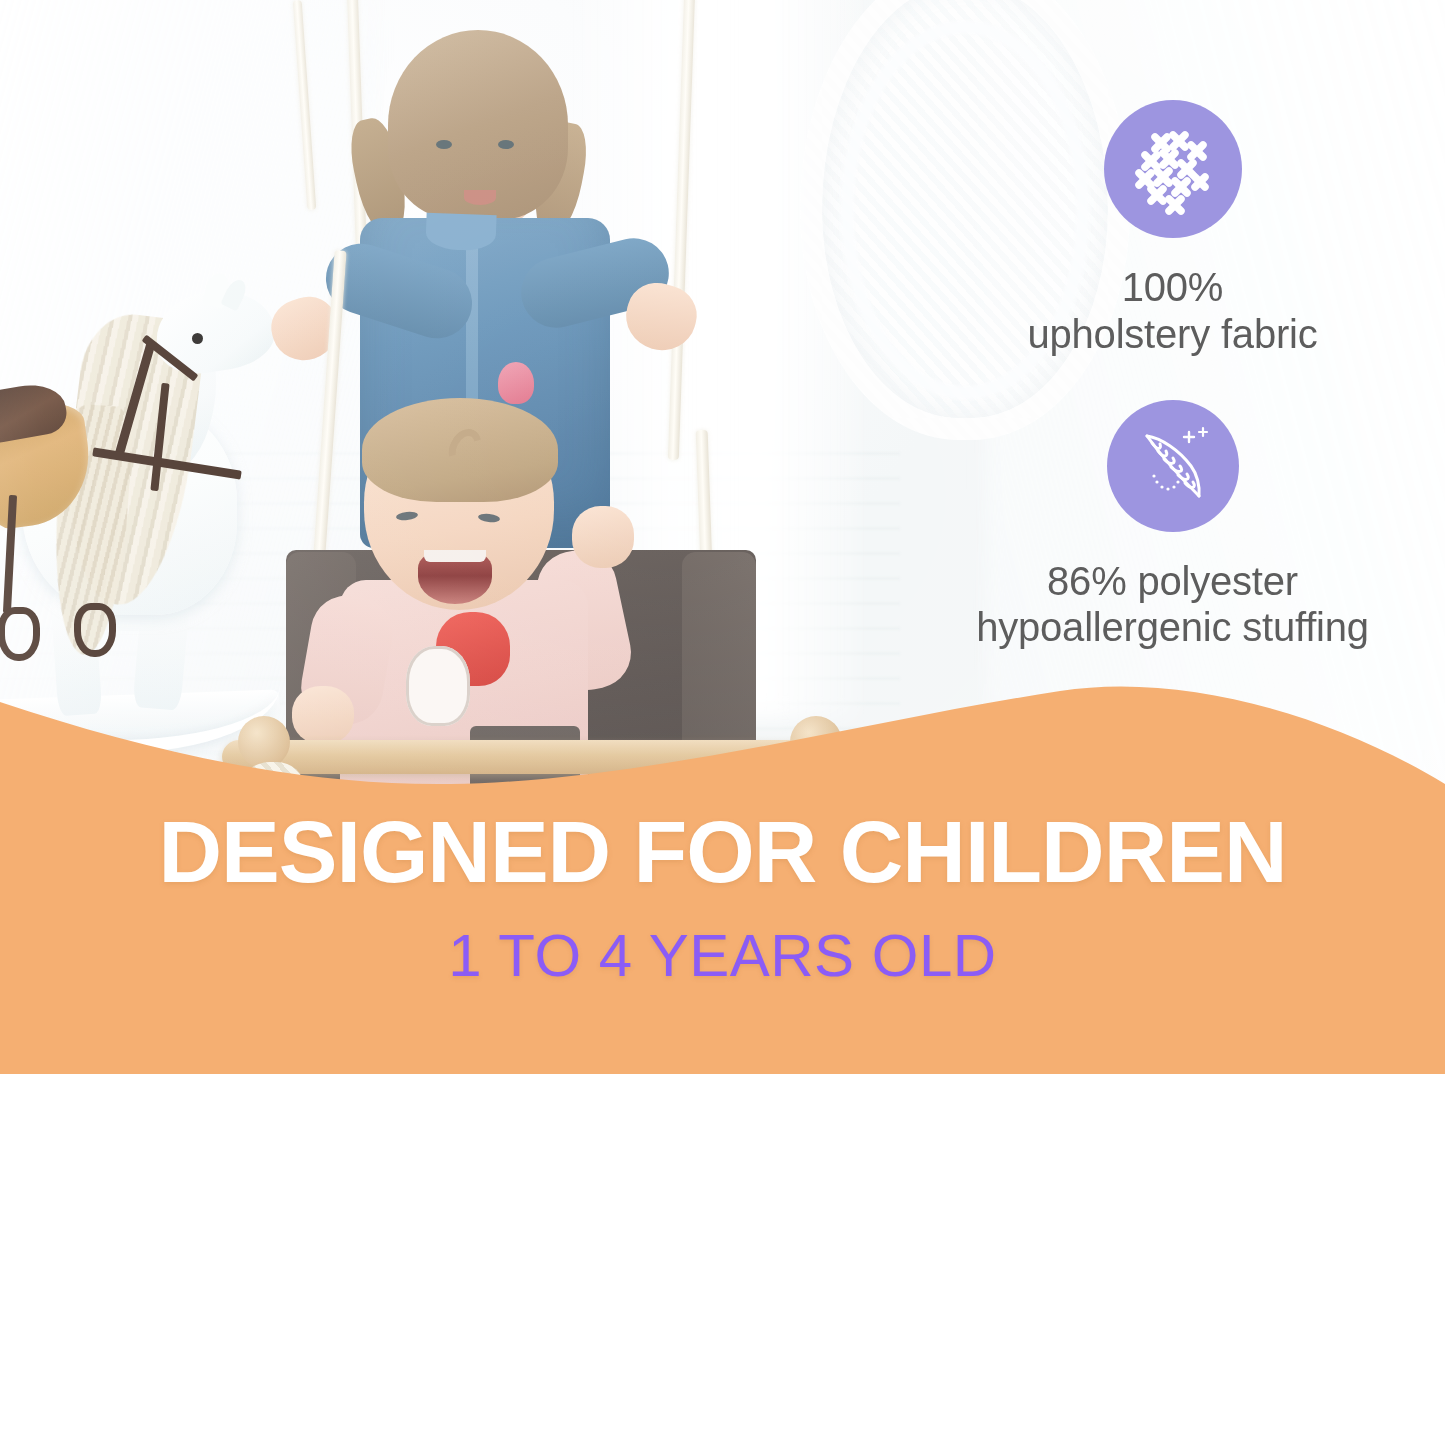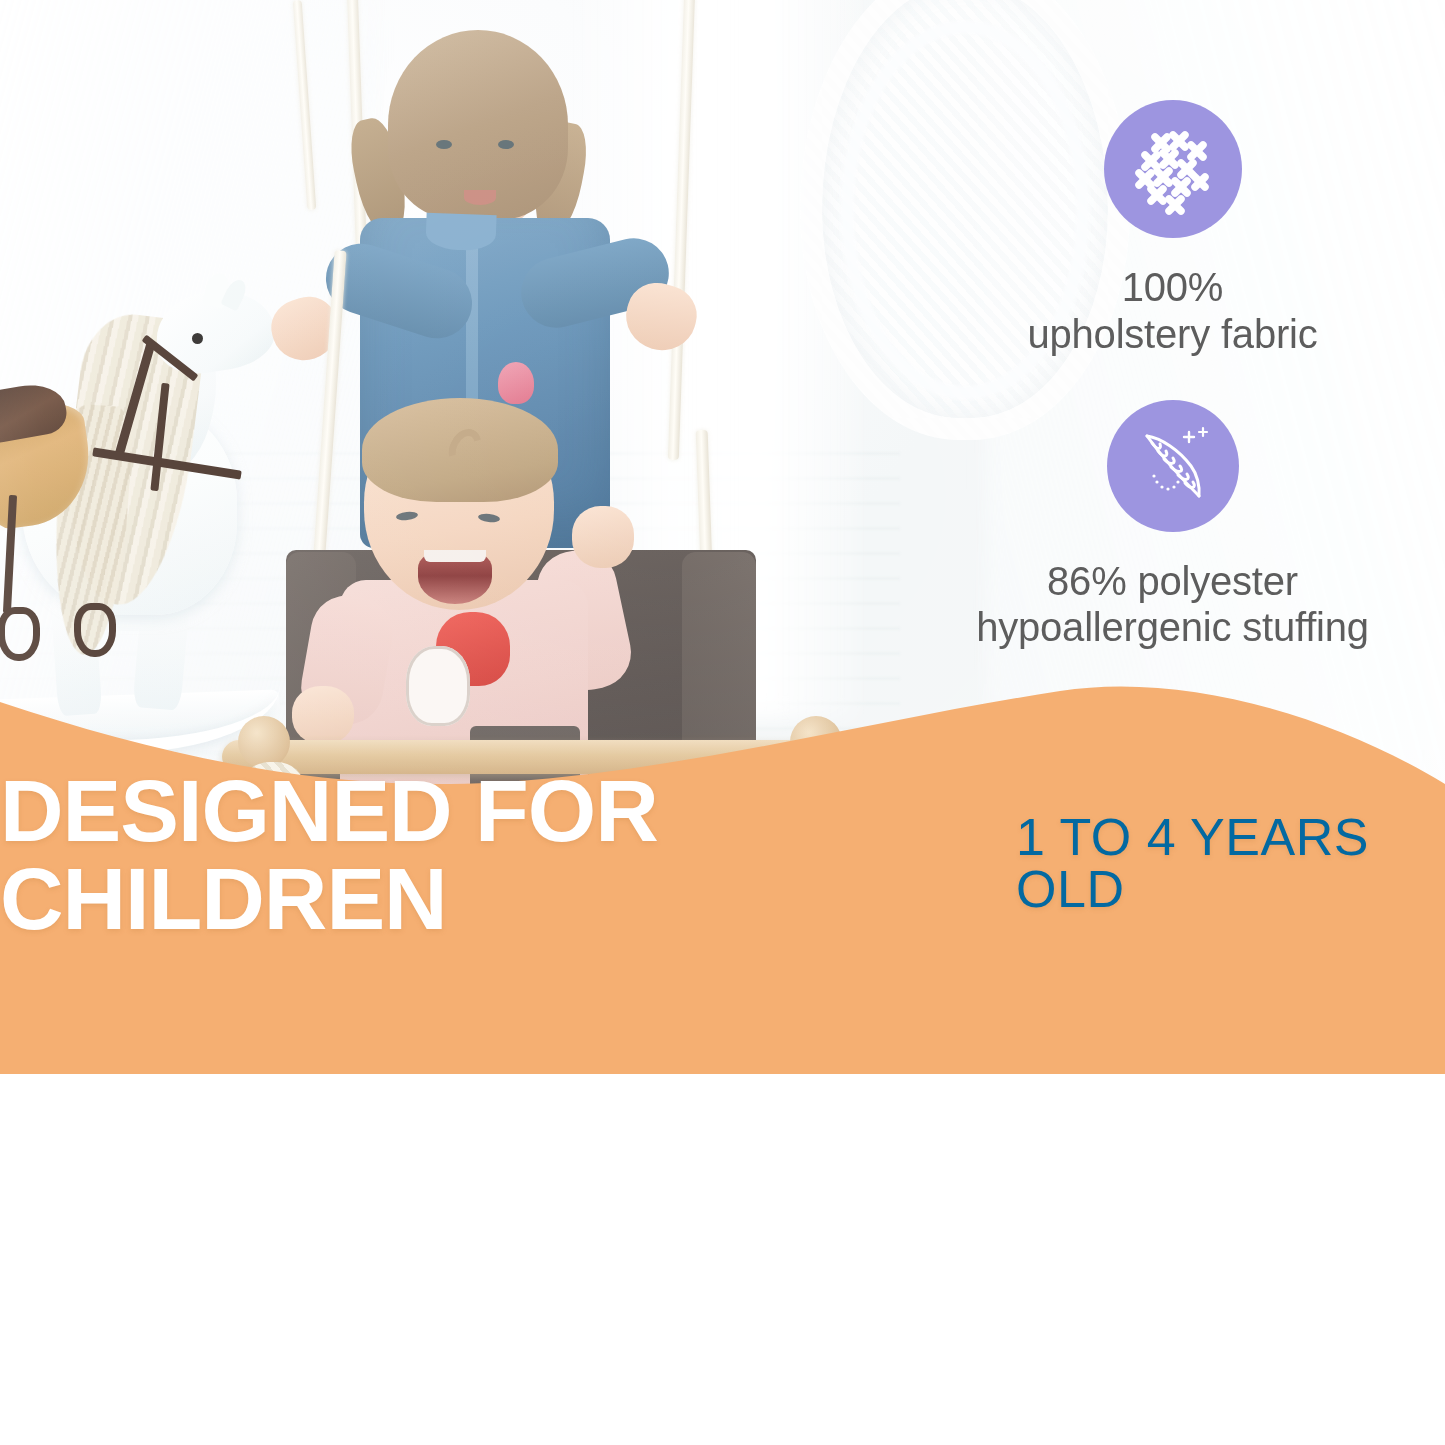--- a/index.html
+++ b/index.html
@@ -462,31 +462,31 @@
   .feature.f2 .icon-circle { width:132px; height:132px; }
   .feature.f3 .icon-circle { width:130px; height:130px; }
 
   
   .banner {
     position:absolute; left:0; bottom:0; width:1445px; height:400px;
   }
   .banner svg { position:absolute; left:0; top:0; display:block; }
   .banner-text {
     position:absolute; left:0; top:0; width:100%; height:100%;
-    display:flex; flex-direction:row; align-items:center; justify-content:flex-end;
-    padding-bottom:38px;
+    display:flex; flex-direction:column; align-items:center; justify-content:flex-end;
+    padding-bottom:88px;
   }
   .banner-title {
     font-size:88px; font-weight:bold; color:#ffffff;
     letter-spacing:-1px; line-height:1;
     text-shadow:0 2px 5px rgba(196,128,64,.28);
   }
   .banner-sub {
-    margin-top:16px;
-    font-size:52px; font-weight:400; color:#0369a1;
+    margin-top:30px;
+    font-size:60px; font-weight:400; color:#8b5cf6;
     letter-spacing:.5px; line-height:1;
     text-shadow:0 2px 4px rgba(196,128,64,.25);
   }
 </style>
 </head>
 <body>
 
 <div id="infographic">
 
   <div class="photo-scene">

